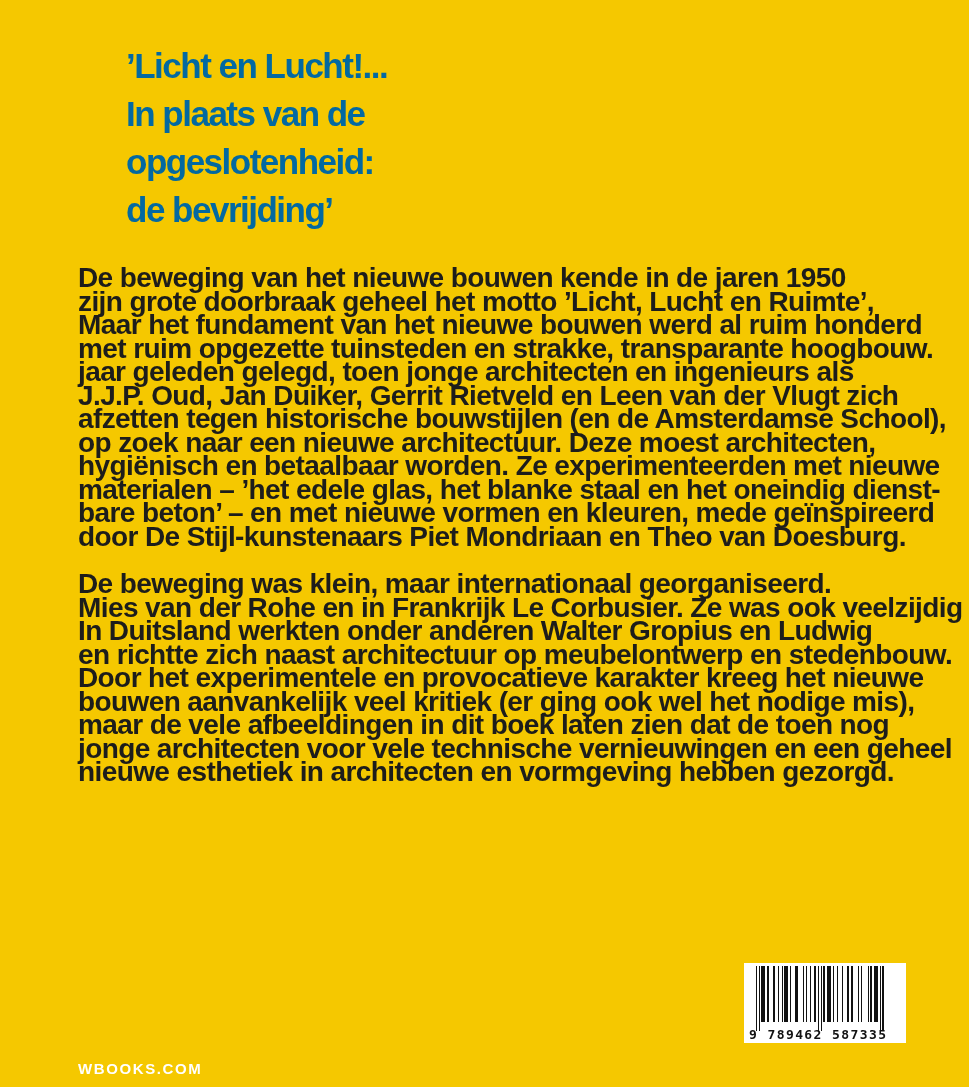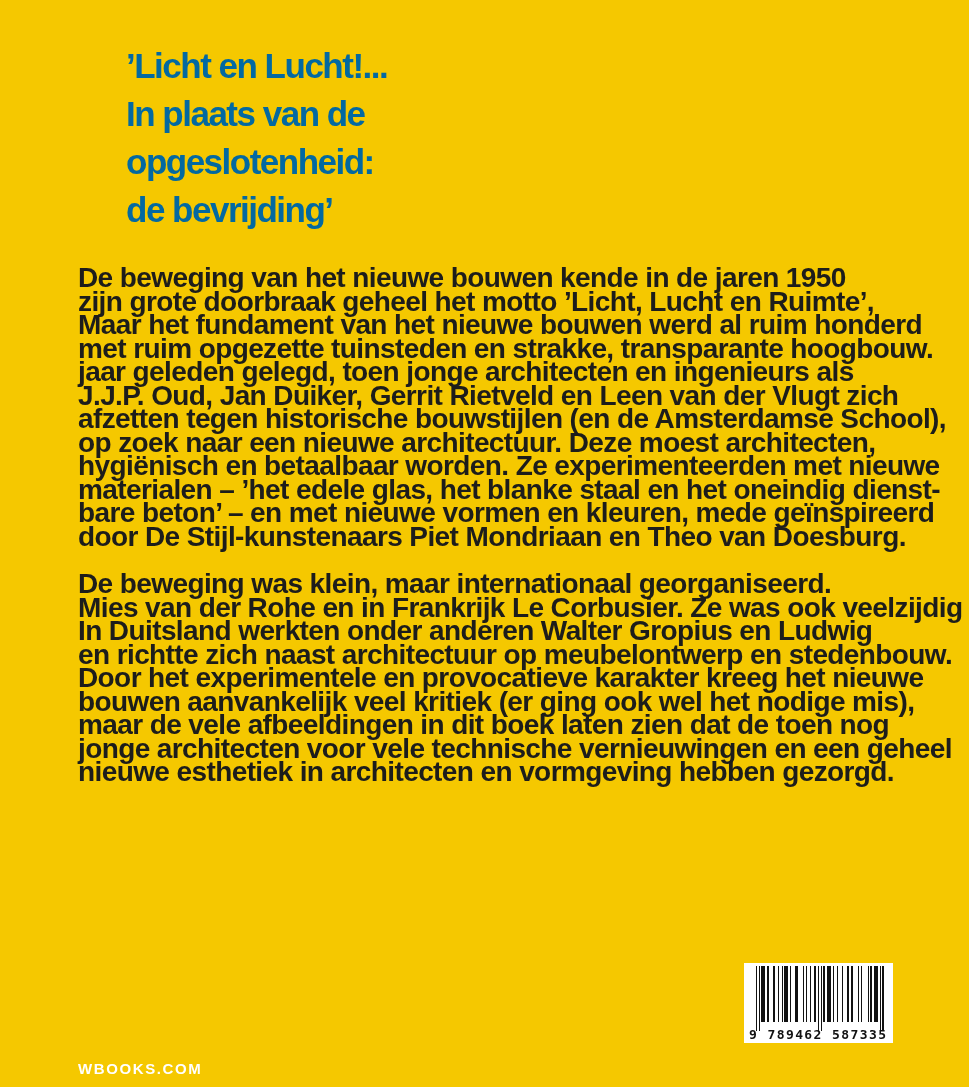--- a/index.html
+++ b/index.html
@@ -29,21 +29,21 @@
   }
   
   .website{
     position:absolute;left:78px;top:1028px;
     color:#FFFFFF;font-size:15px;font-weight:700;
     letter-spacing:1.6px;white-space:pre;margin-top:32px;
   }
   
   .barcode{
     position:absolute;left:744px;top:963px;
-    width:149px;height:80px;background:#FFFFFF;
+    width:162px;height:80px;background:#FFFFFF;
   }
   .bars{
     position:absolute;left:12px;top:3px;
     display:flex;align-items:flex-start;
   }
   .module{width:1.35px;height:56px;flex:none;}
   .module.bar{background:#111111;}
   .module.bar.guard{height:65px;}
   .isbn{
     position:absolute;left:5px;bottom:1px;

